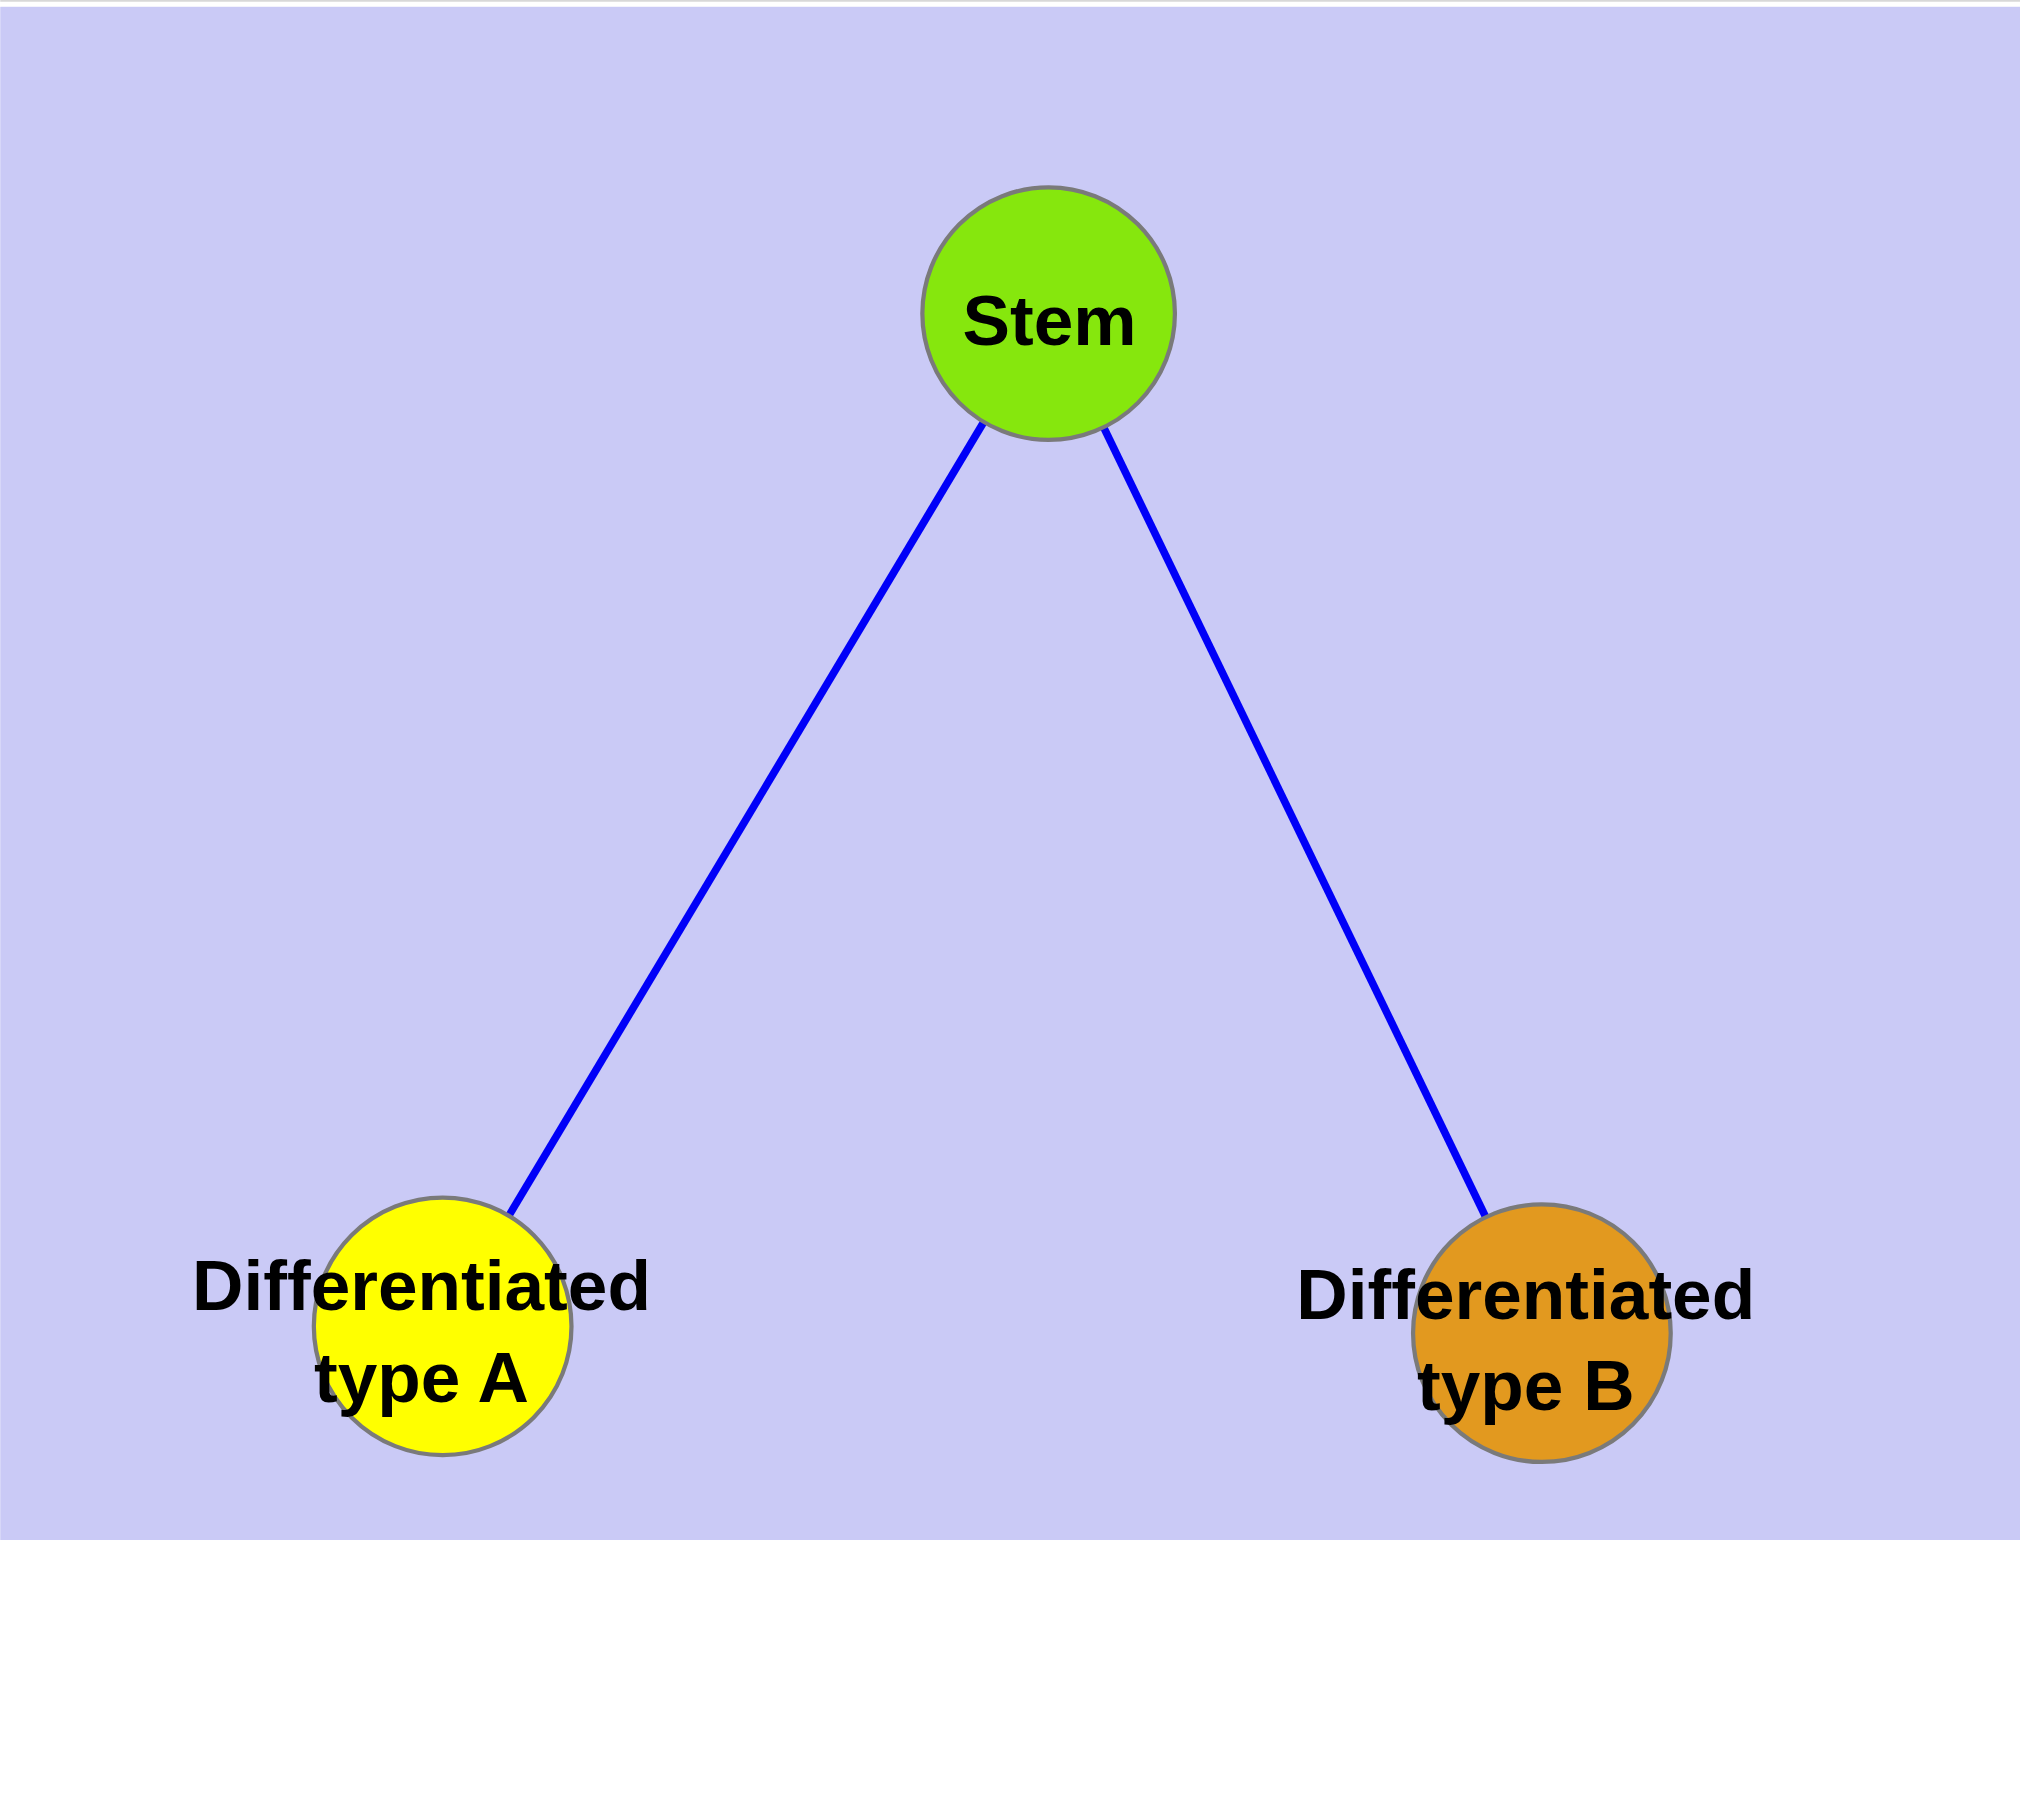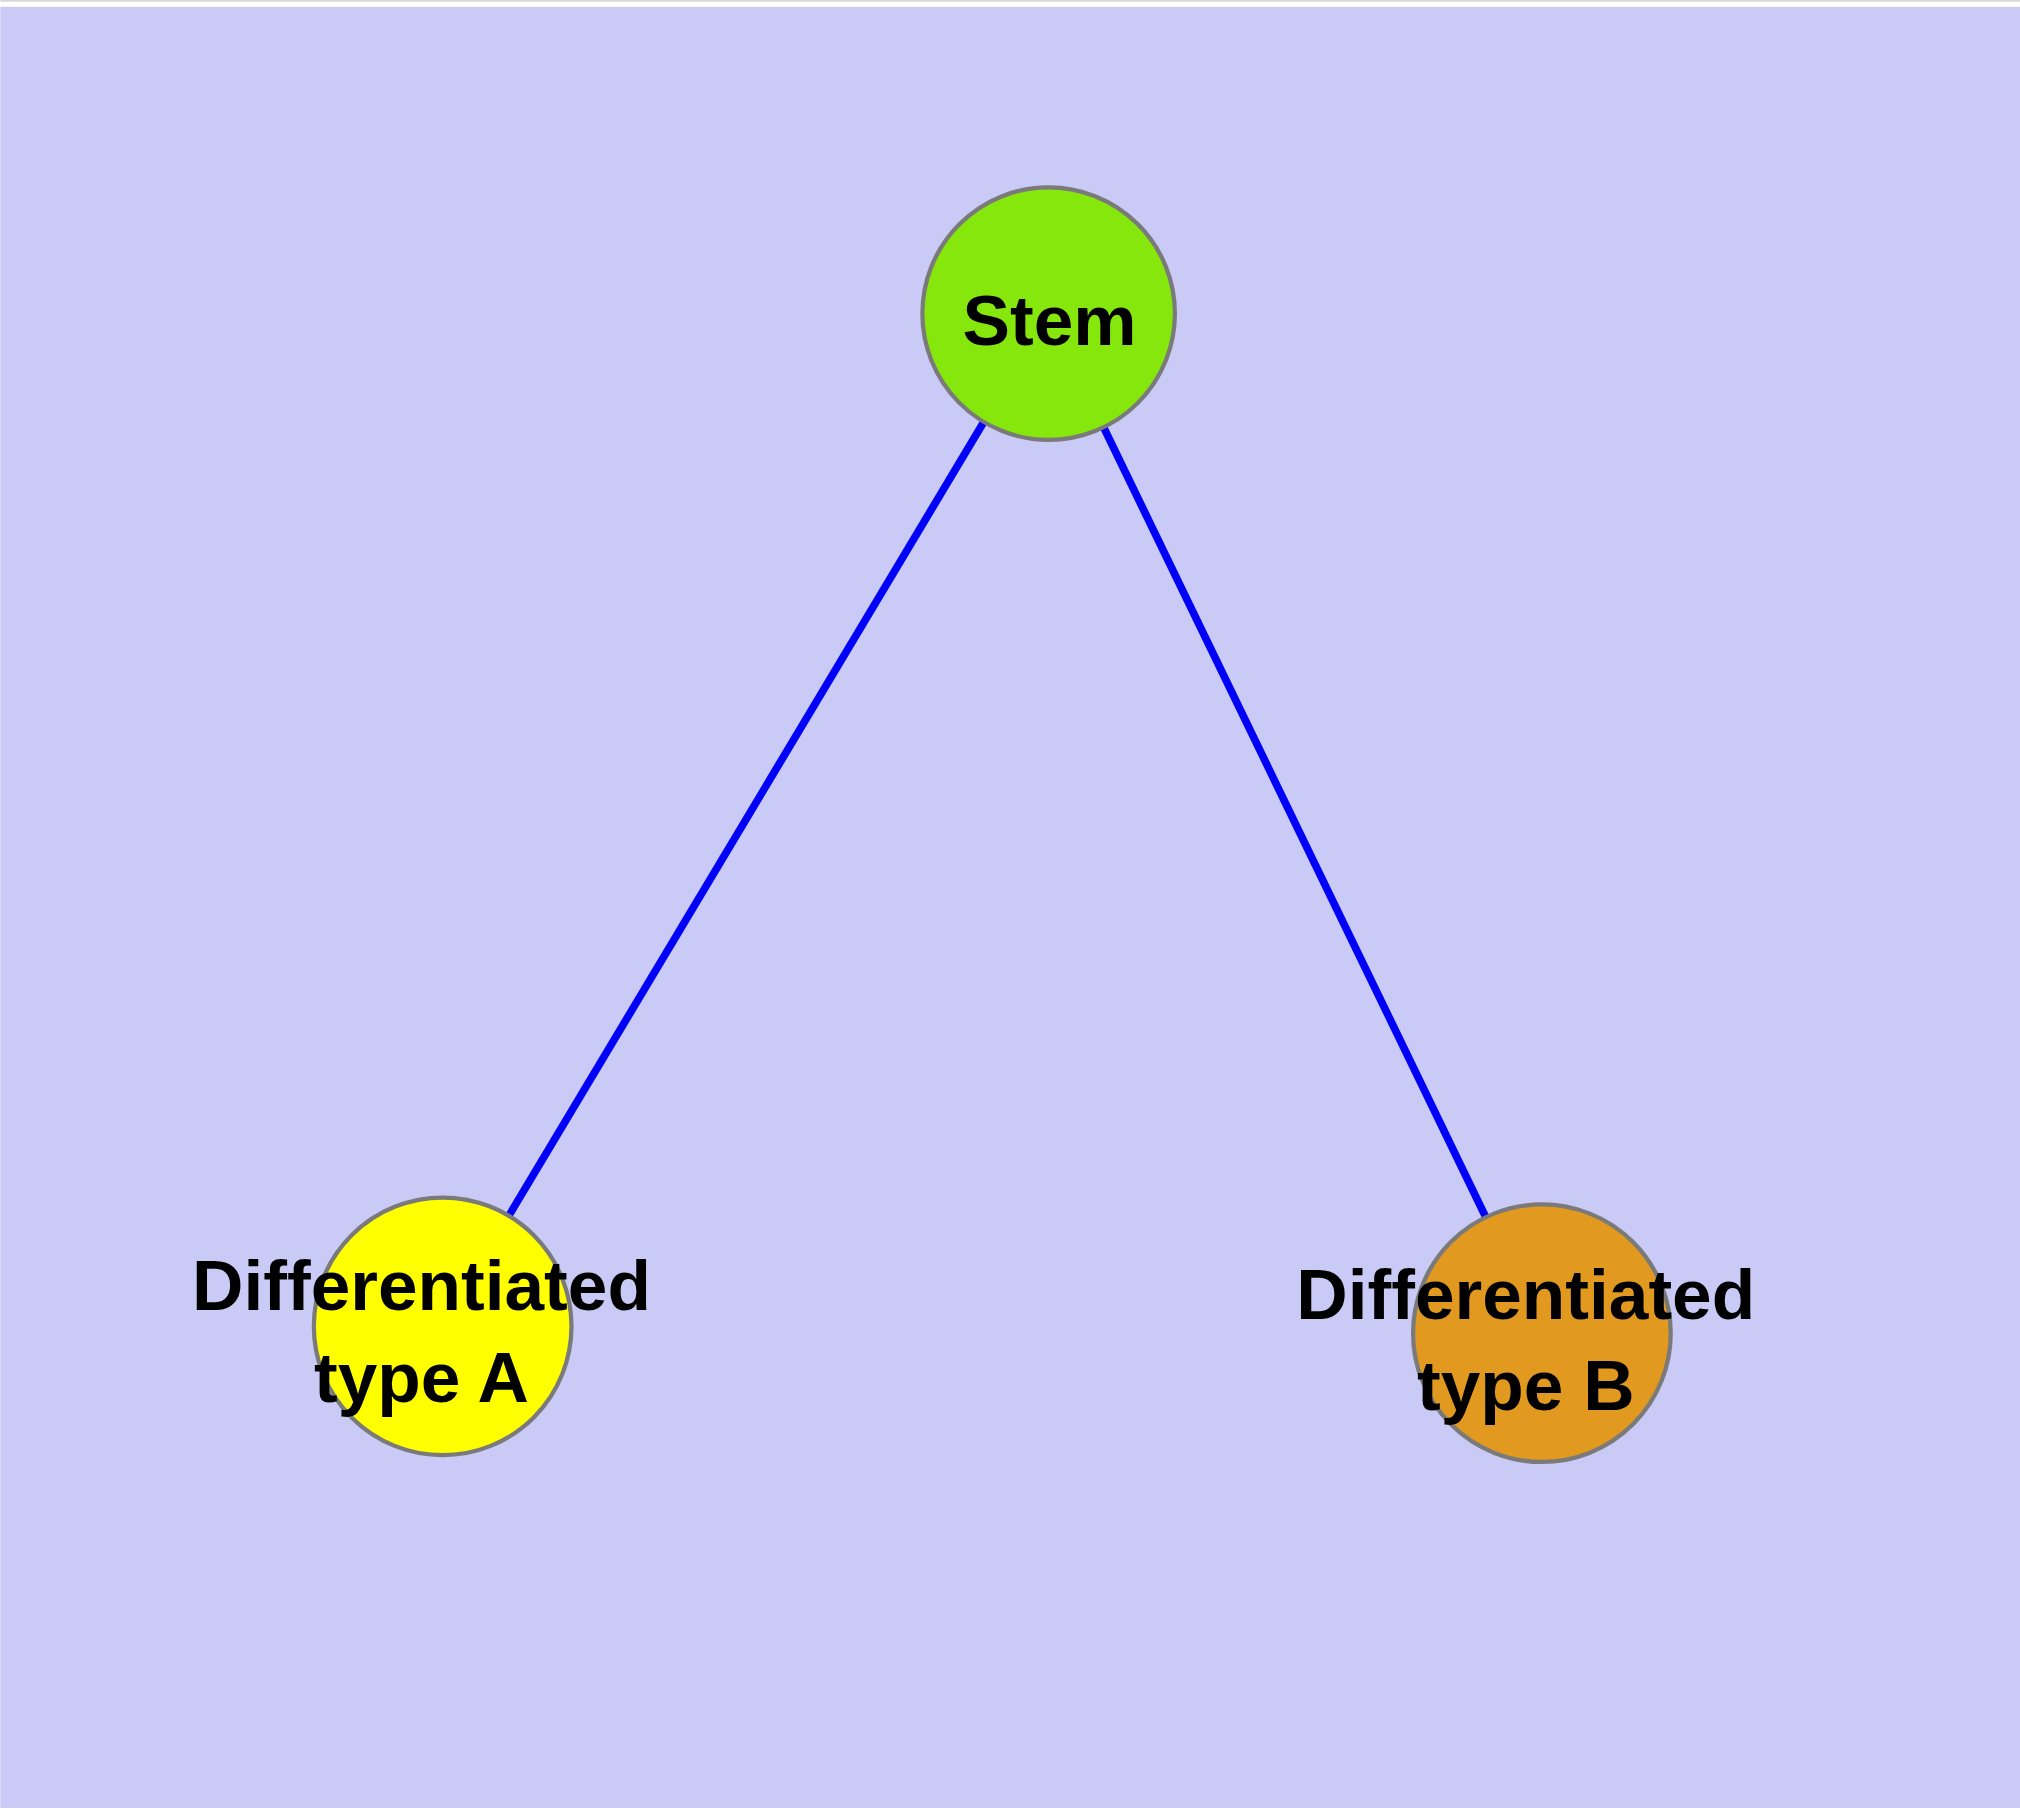--- a/index.html
+++ b/index.html
@@ -4,21 +4,21 @@
 <style>
   html, body {
     margin: 0;
     padding: 0;
     background: #ffffff;
     font-family: "Liberation Sans", sans-serif;
   }
   .canvas-wrap {
     position: relative;
     width: 2021px;
-    height: 1808px;
+    height: 1540px;
     overflow: hidden;
   }
   svg { display: block; }
   .node-circle {
     stroke: #7a7a7a;
     stroke-width: 5;
   }
   .edge-line {
     stroke-width: 9;
     stroke-linecap: butt;

